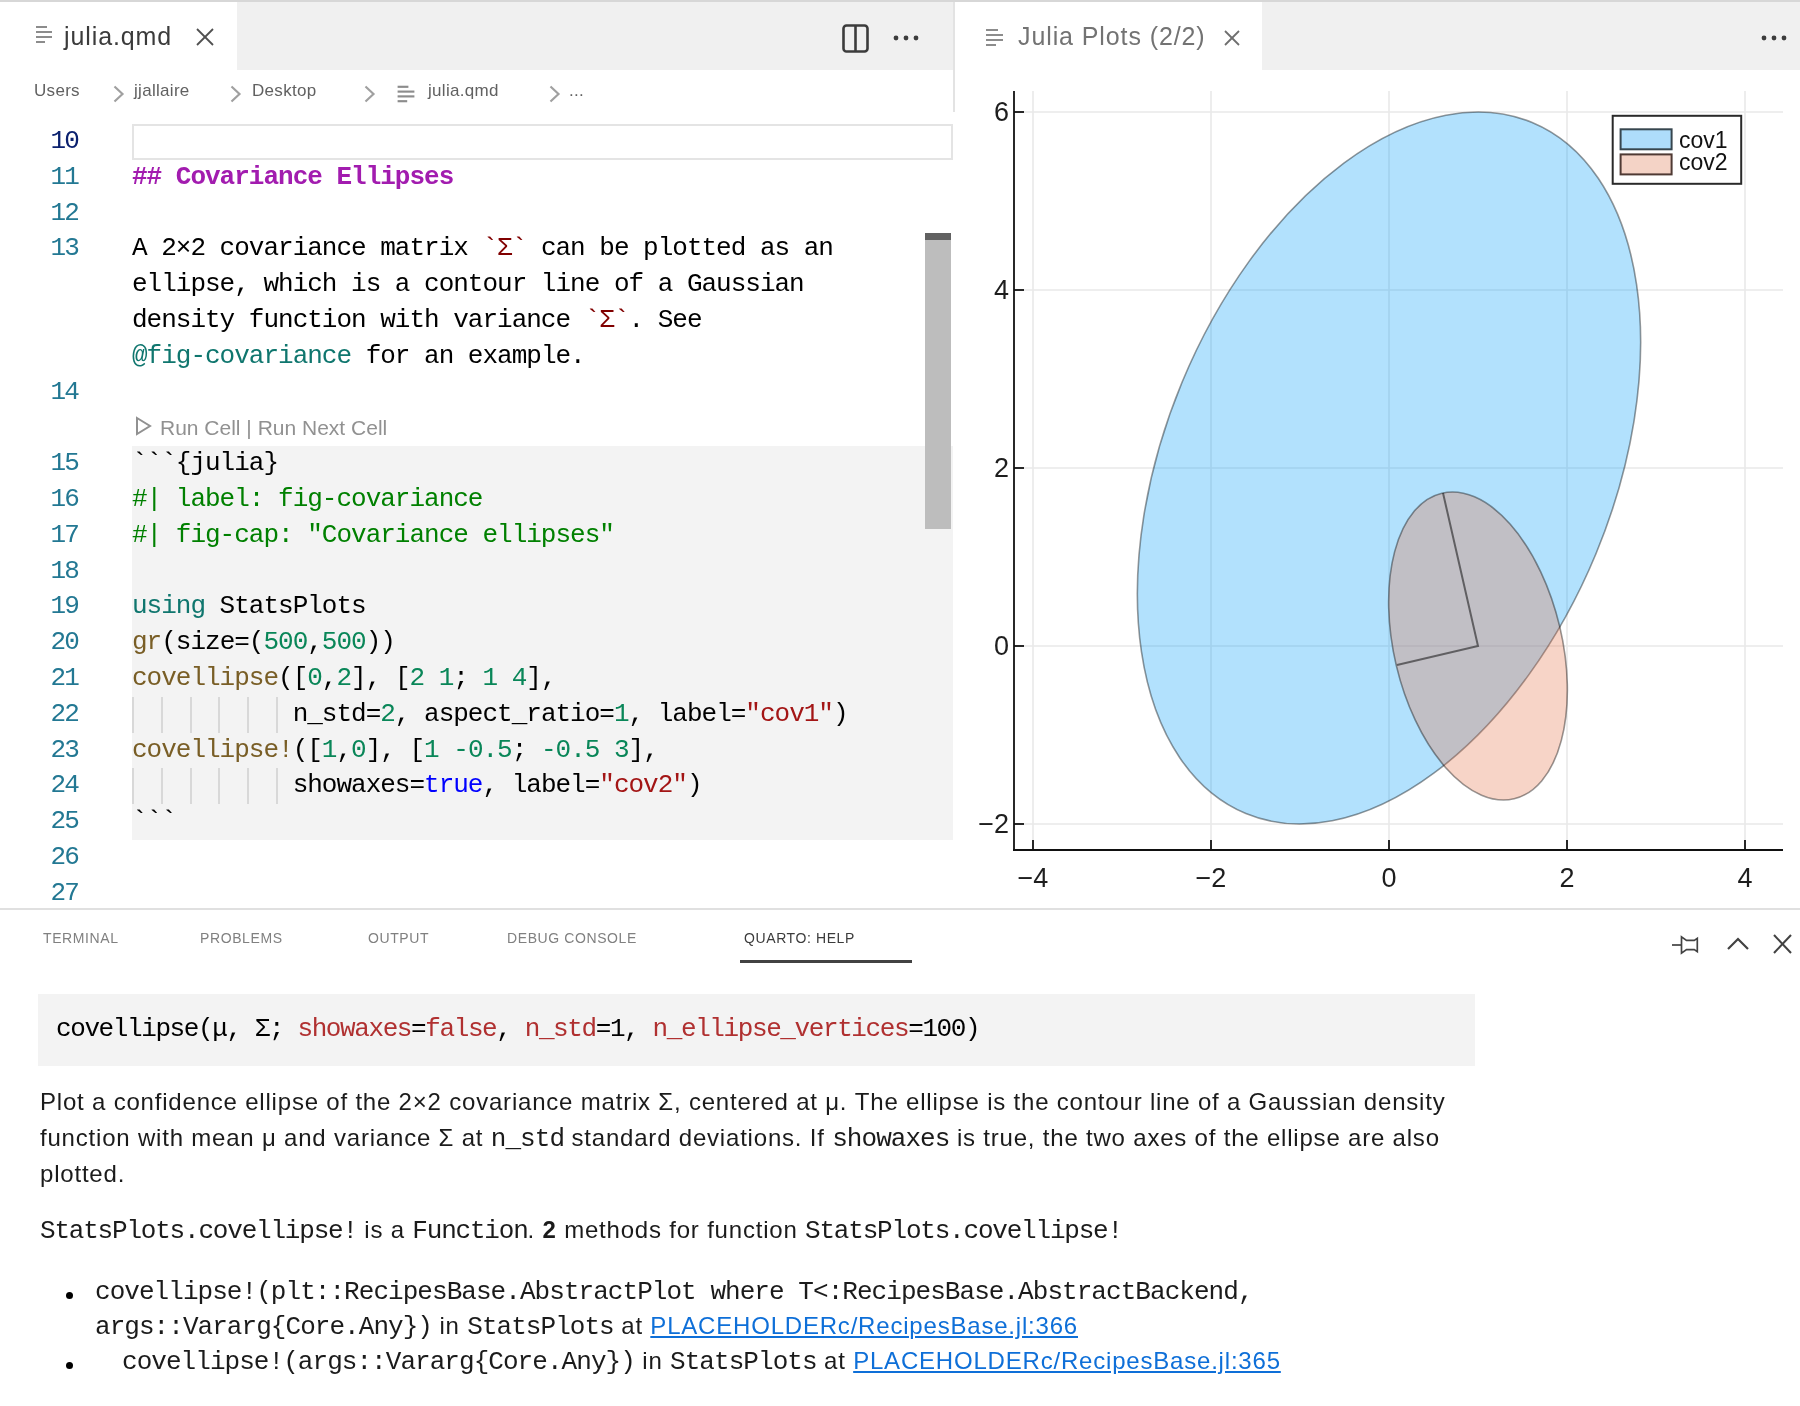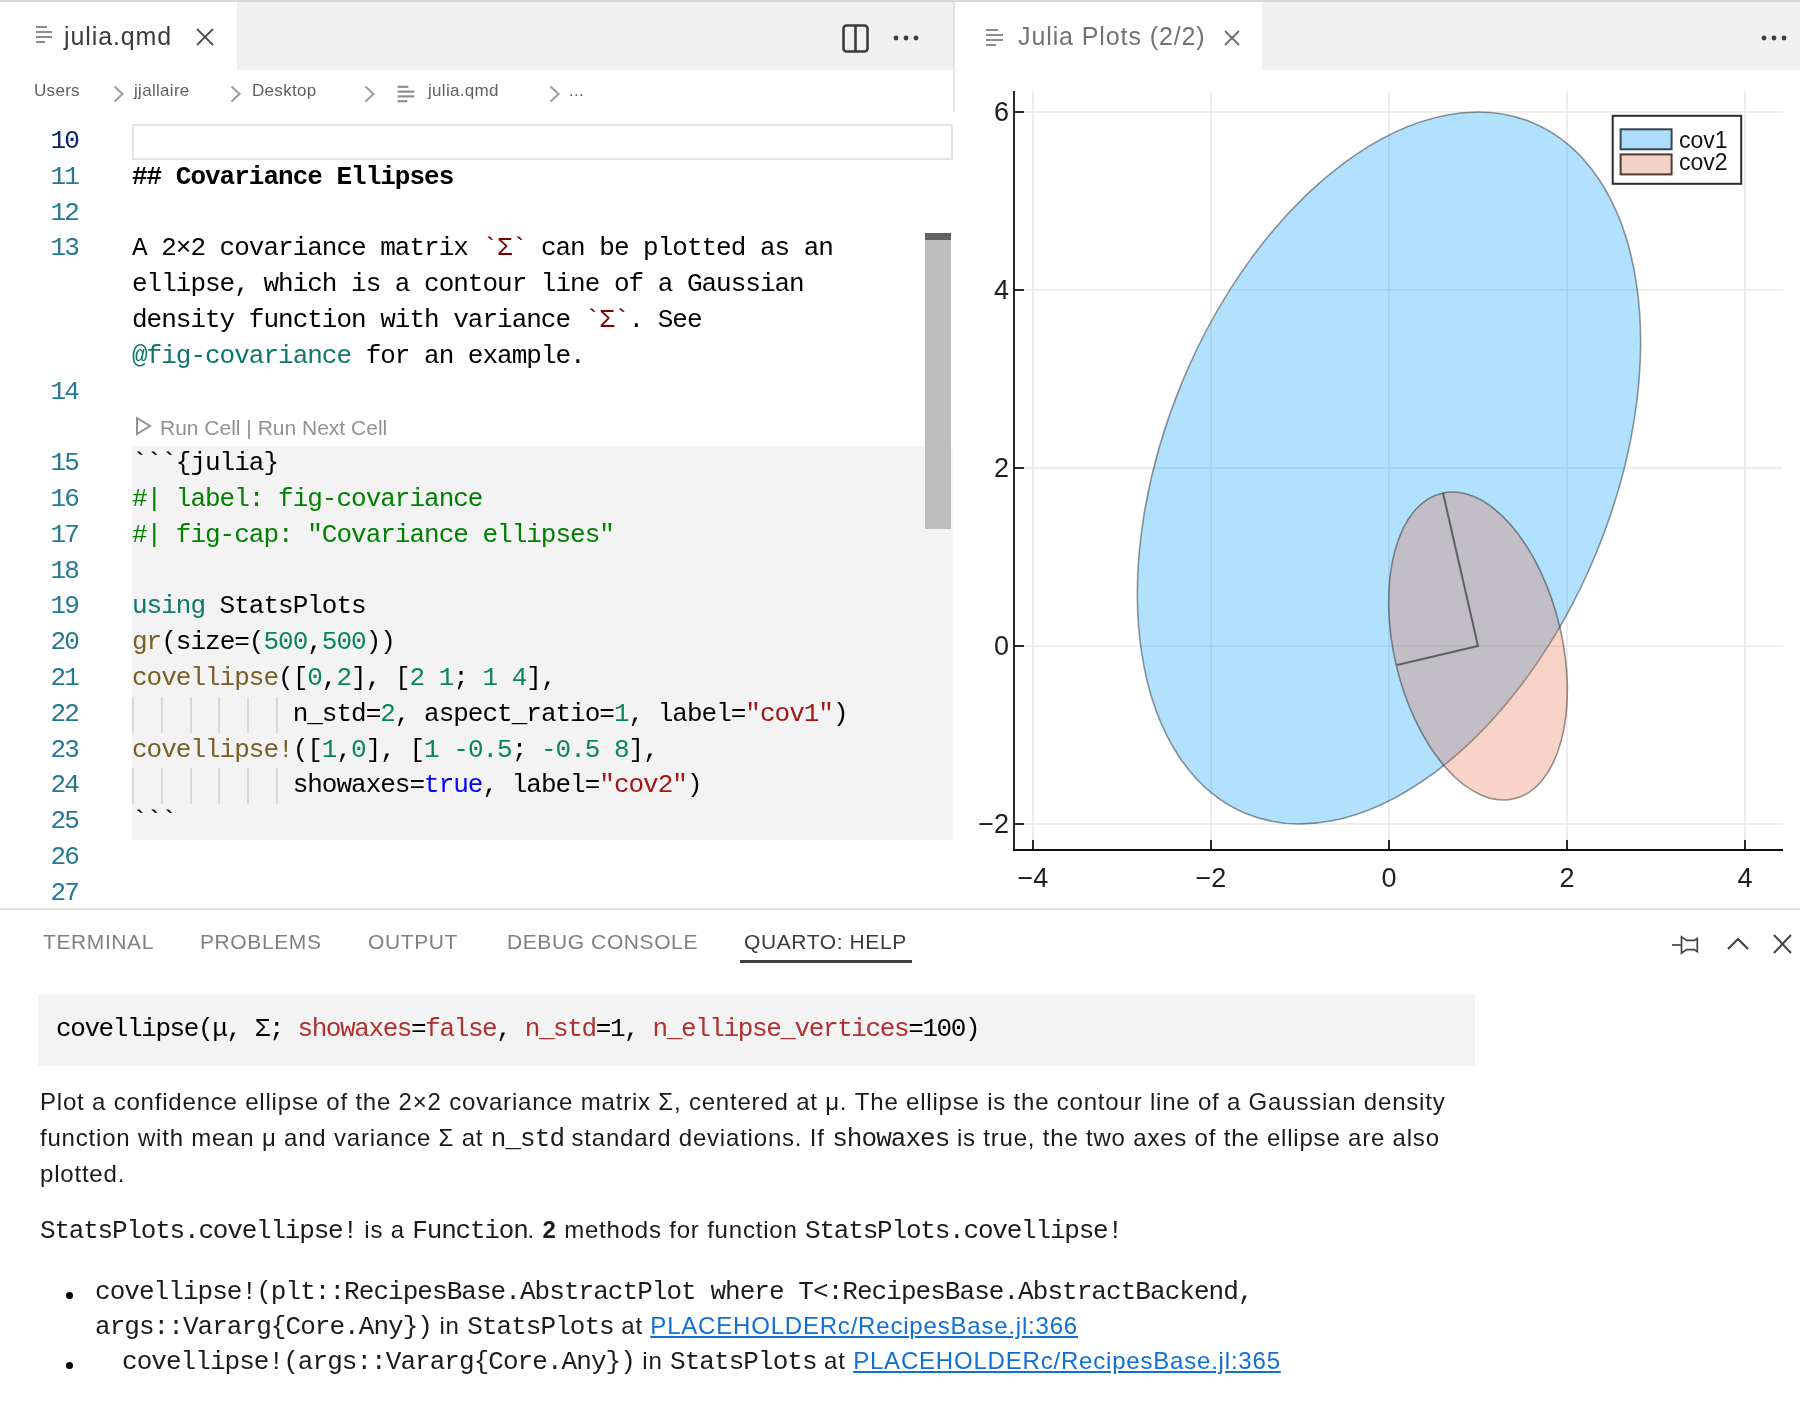--- a/index.html
+++ b/index.html
@@ -22,34 +22,34 @@
     background:linear-gradient(to bottom, rgba(0,0,0,0.22), rgba(0,0,0,0));}
   
   #editor{left:0;top:112px;width:1140px;height:796px;background:#fff;overflow:hidden;}
   #graybg{left:132px;top:334px;width:821px;height:394px;background:#F3F3F3;}
   #curline{left:132px;top:12px;width:817px;height:32px;background:#fff;border:2px solid #E4E4E4;}
   .row{position:absolute;left:132px;height:36px;font-family:"Liberation Mono", monospace;
        font-size:26px;letter-spacing:-1.0px;line-height:35.8px;white-space:pre;color:#000;}
   .ln{position:absolute;width:90px;text-align:right;font-family:"Liberation Mono", monospace;
       font-size:26px;letter-spacing:-1.8px;line-height:35.8px;color:#237893;}
   .g{position:absolute;width:2px;background:#D8D8D8;height:35.8px;}
-  .hdr{color:#000000;font-weight:bold;}
+  .hdr{color:#a21caf;font-weight:bold;}
   .raw{color:#800000;}
   .mag{color:#0f766e;}
   .grn{color:#008000;}
   .fn{color:#795E26;}
   .num{color:#098658;}
   .str{color:#A31515;}
   .kwb{color:#0000FF;}
   #codelens{position:absolute;left:135px;color:#919191;font-size:21px;}
   #sbar{left:925px;top:240px;width:26px;height:289px;background:#BDBDBD;}
   #sbarmark{left:925px;top:233px;width:26px;height:7px;background:#616161;}
   
   #hdivider{left:0;top:908px;width:1800px;height:2px;background:#E0E0E0;}
-  .ptab{position:absolute;top:930px;font-size:21px;letter-spacing:0.6px;color:#808080;}
+  .ptab{position:absolute;top:930px;font-size:14px;letter-spacing:0.6px;color:#808080;}
   .ptab.active{color:#3B3B3B;}
   #punder{left:740px;top:960px;width:172px;height:3px;background:#424242;}
   #codebox{left:38px;top:994px;width:1437px;height:72px;background:#F3F3F3;}
   #codeboxtext{left:56px;top:1014px;font-size:26px;letter-spacing:-1.4px;white-space:pre;}
   .red{color:#B03030;}
   .helpline{position:absolute;font-size:24px;letter-spacing:0.8px;color:#1B1B1B;white-space:pre;}
   .hmono{font-family:"Liberation Mono", monospace;font-size:26px;letter-spacing:-0.95px;}
   .hmono24{font-family:"Liberation Mono", monospace;font-size:26px;letter-spacing:-1.2px;}
   .lnk{color:#0E6FD8;text-decoration:underline;}
   .bdot{position:absolute;width:7px;height:7px;border-radius:50%;background:#000;}
@@ -174,21 +174,21 @@
   <div class="row" style="top:477.4px;"><span class="mag">using</span> StatsPlots</div>
   <div class="row" style="top:513.2px;"><span class="fn">gr</span>(size=(<span class="num">500</span>,<span class="num">500</span>))</div>
   <div class="row" style="top:549px;"><span class="fn">covellipse</span>([<span class="num">0</span>,<span class="num">2</span>], [<span class="num">2 1</span>; <span class="num">1 4</span>],</div>
   <div class="g" style="left:132px;top:584.8px;"></div>
   <div class="g" style="left:160.8px;top:584.8px;"></div>
   <div class="g" style="left:189.6px;top:584.8px;"></div>
   <div class="g" style="left:218.4px;top:584.8px;"></div>
   <div class="g" style="left:247.2px;top:584.8px;"></div>
   <div class="g" style="left:276px;top:584.8px;"></div>
   <div class="row" style="top:584.8px;">           n_std=<span class="num">2</span>, aspect_ratio=<span class="num">1</span>, label=<span class="str">"cov1"</span>)</div>
-  <div class="row" style="top:620.6px;"><span class="fn">covellipse!</span>([<span class="num">1</span>,<span class="num">0</span>], [<span class="num">1 -0.5</span>; <span class="num">-0.5 8</span>],</div>
+  <div class="row" style="top:620.6px;"><span class="fn">covellipse!</span>([<span class="num">1</span>,<span class="num">0</span>], [<span class="num">1 -0.5</span>; <span class="num">-0.5 3</span>],</div>
   <div class="g" style="left:132px;top:656.4px;"></div>
   <div class="g" style="left:160.8px;top:656.4px;"></div>
   <div class="g" style="left:189.6px;top:656.4px;"></div>
   <div class="g" style="left:218.4px;top:656.4px;"></div>
   <div class="g" style="left:247.2px;top:656.4px;"></div>
   <div class="g" style="left:276px;top:656.4px;"></div>
   <div class="row" style="top:656.4px;">           showaxes=<span class="kwb">true</span>, label=<span class="str">"cov2"</span>)</div>
   <div class="row" style="top:692.2px;">```</div>
 </div>
 <div class="abs" id="sbarmark"></div>

